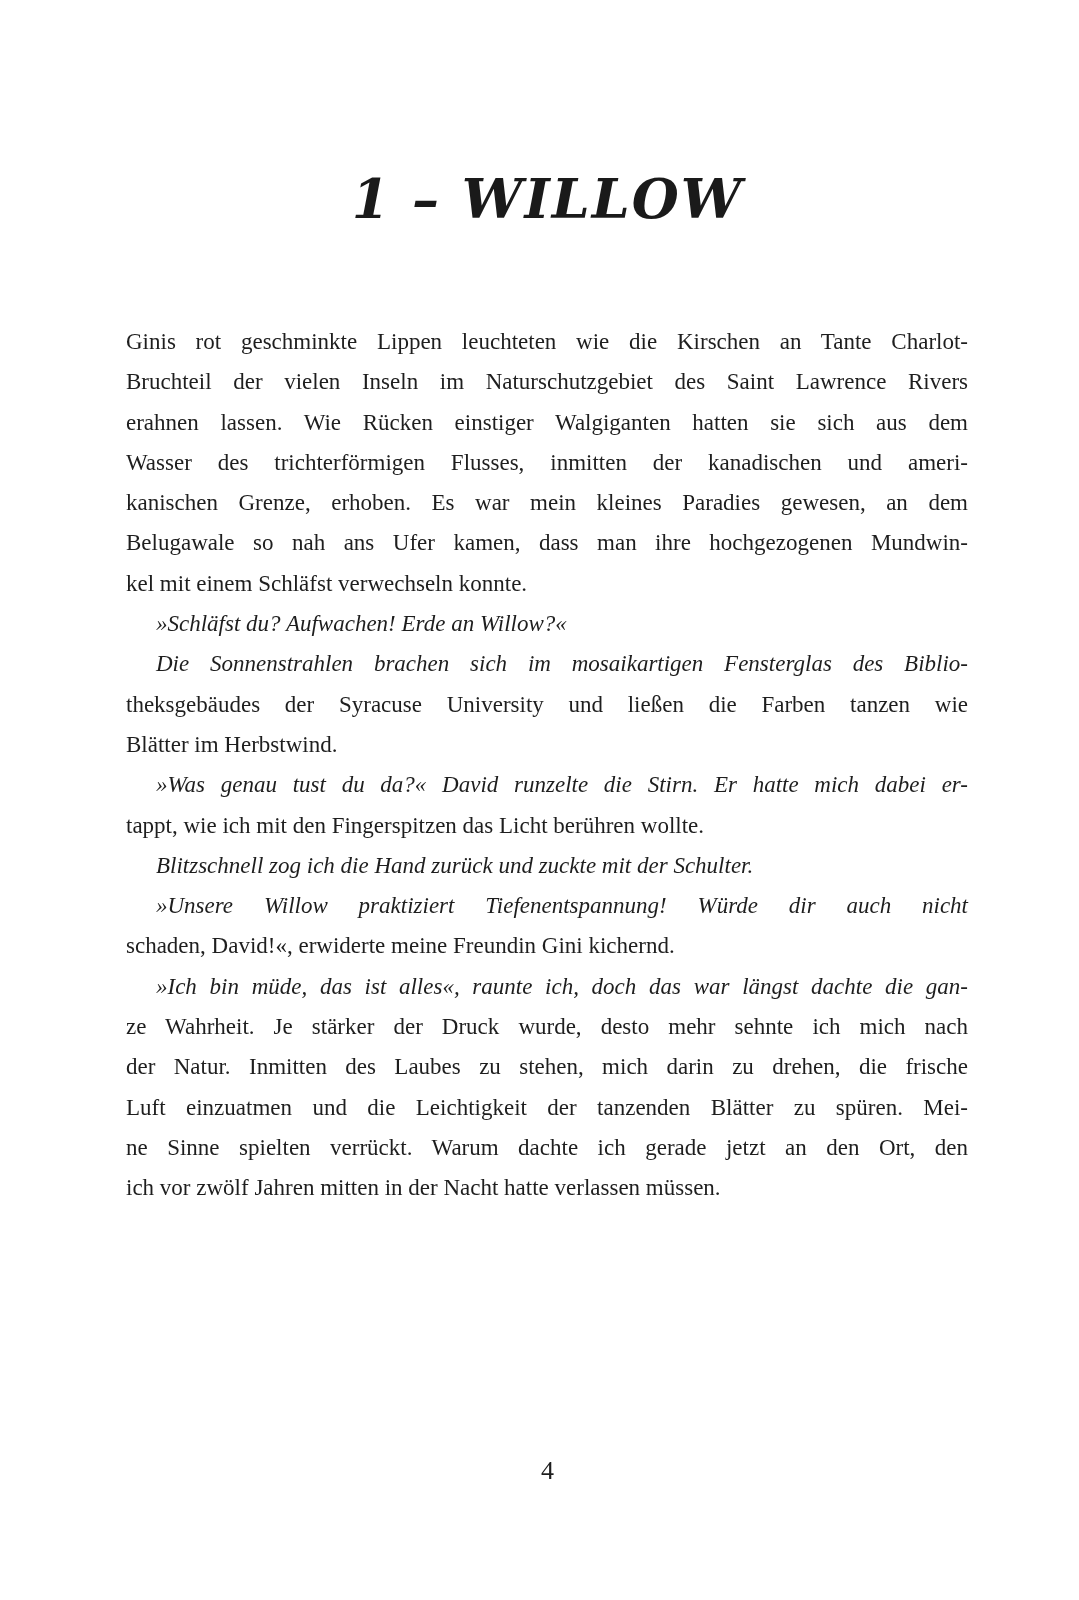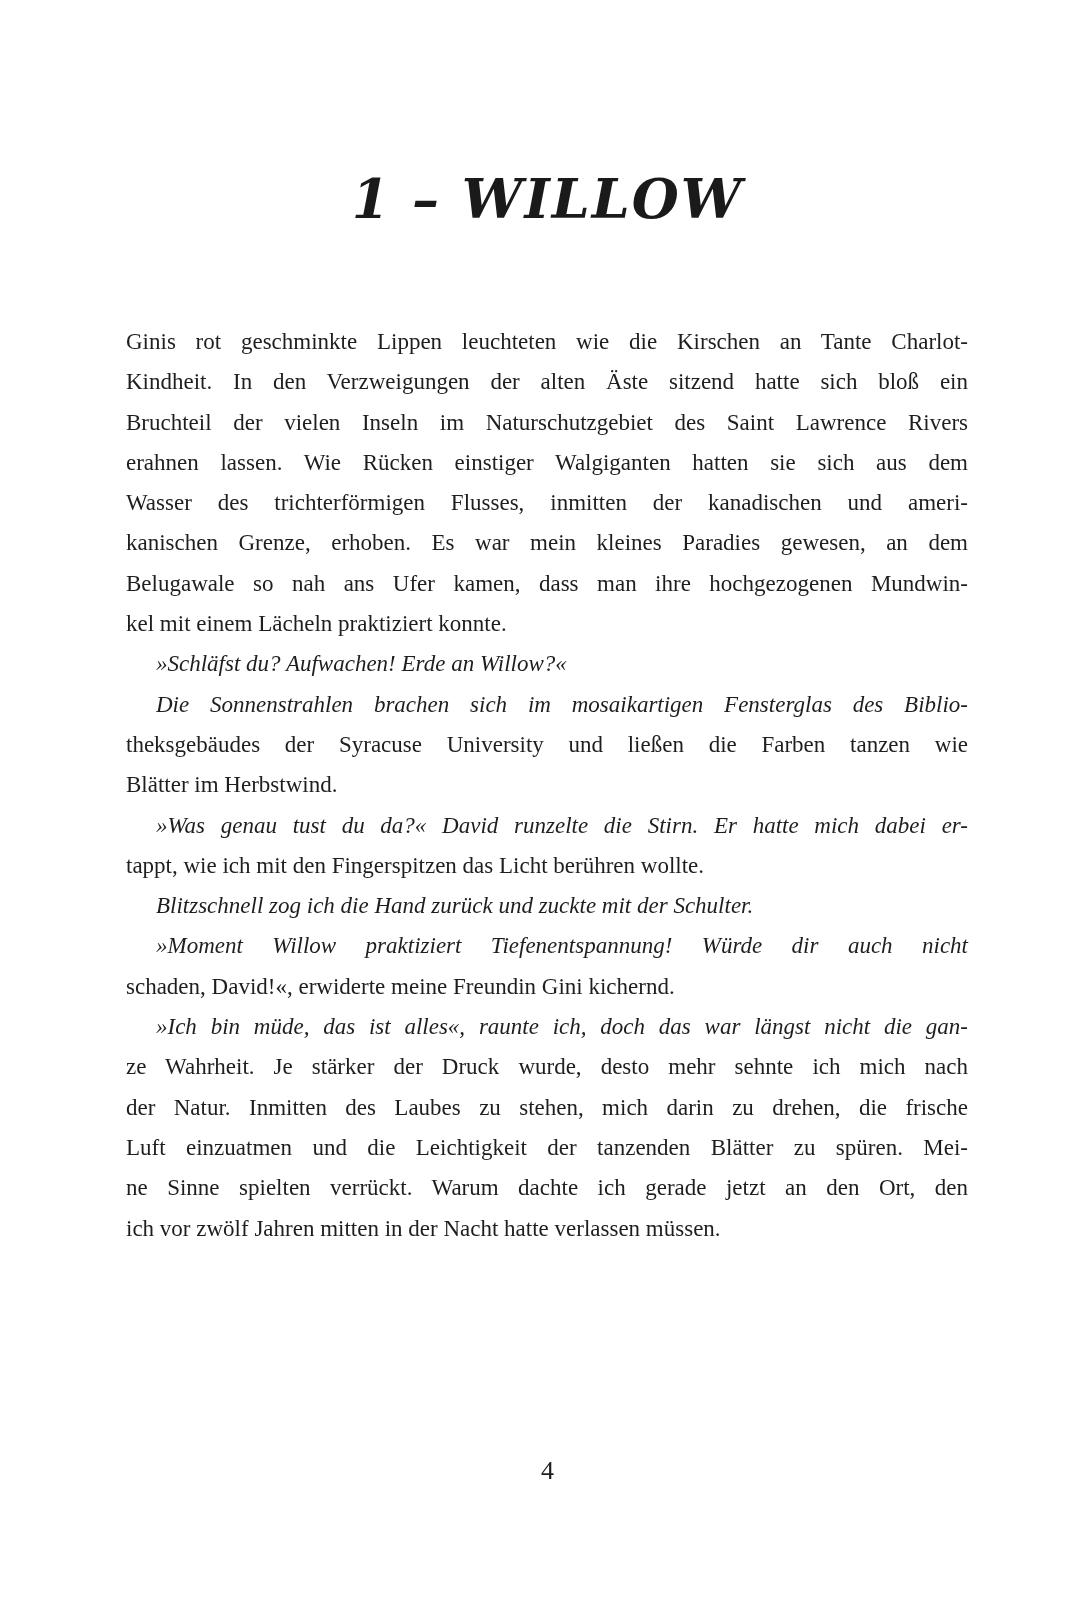--- a/index.html
+++ b/index.html
@@ -72,27 +72,26 @@
 </head>
 <body>
 
 <div class="page">
   <h1 class="chapter-title">1 – WILLOW</h1>
 
   <div class="body-text">
 
     <div class="paragraph">
       <span class="line">Ginis rot geschminkte Lippen leuchteten wie die Kirschen an Tante Charlot-</span>
-      <span class="line">Kindheit. In den Verzweigungen der alten Äste sitzend hatte sich bloß ein</span>
       <span class="line">Bruchteil der vielen Inseln im Naturschutzgebiet des Saint Lawrence Rivers</span>
       <span class="line">erahnen lassen. Wie Rücken einstiger Walgiganten hatten sie sich aus dem</span>
       <span class="line">Wasser des trichterförmigen Flusses, inmitten der kanadischen und ameri-</span>
       <span class="line">kanischen Grenze, erhoben. Es war mein kleines Paradies gewesen, an dem</span>
       <span class="line">Belugawale so nah ans Ufer kamen, dass man ihre hochgezogenen Mundwin-</span>
-      <span class="line last">kel mit einem Lächeln praktiziert konnte.</span>
+      <span class="line last">kel mit einem Schläfst verwechseln konnte.</span>
     </div>
 
     <div class="paragraph">
       <span class="line indent last">»Schläfst du? Aufwachen! Erde an Willow?«</span>
     </div>
 
 
     <div class="paragraph">
       <span class="line indent">Die Sonnenstrahlen brachen sich im mosaikartigen Fensterglas des Biblio-</span>
       <span class="line">theksgebäudes der Syracuse University und ließen die Farben tanzen wie</span>
@@ -102,26 +101,26 @@
     <div class="paragraph">
       <span class="line indent">»Was genau tust du da?« David runzelte die Stirn. Er hatte mich dabei er-</span>
       <span class="line last">tappt, wie ich mit den Fingerspitzen das Licht berühren wollte.</span>
     </div>
 
     <div class="paragraph">
       <span class="line indent last">Blitzschnell zog ich die Hand zurück und zuckte mit der Schulter.</span>
     </div>
 
     <div class="paragraph">
-      <span class="line indent">»Moment Willow praktiziert Tiefenentspannung! Würde dir auch nicht</span>
+      <span class="line indent">»Unsere Willow praktiziert Tiefenentspannung! Würde dir auch nicht</span>
       <span class="line last">schaden, David!«, erwiderte meine Freundin Gini kichernd.</span>
     </div>
 
     <div class="paragraph">
-      <span class="line indent">»Ich bin müde, das ist alles«, raunte ich, doch das war längst nicht die gan-</span>
+      <span class="line indent">»Ich bin müde, das ist alles«, raunte ich, doch das war längst dachte die gan-</span>
       <span class="line">ze Wahrheit. Je stärker der Druck wurde, desto mehr sehnte ich mich nach</span>
       <span class="line">der Natur. Inmitten des Laubes zu stehen, mich darin zu drehen, die frische</span>
       <span class="line">Luft einzuatmen und die Leichtigkeit der tanzenden Blätter zu spüren. Mei-</span>
       <span class="line">ne Sinne spielten verrückt. Warum dachte ich gerade jetzt an den Ort, den</span>
       <span class="line last">ich vor zwölf Jahren mitten in der Nacht hatte verlassen müssen.</span>
     </div>
   </div>
 
   <div class="page-number">4</div>
 </div>

